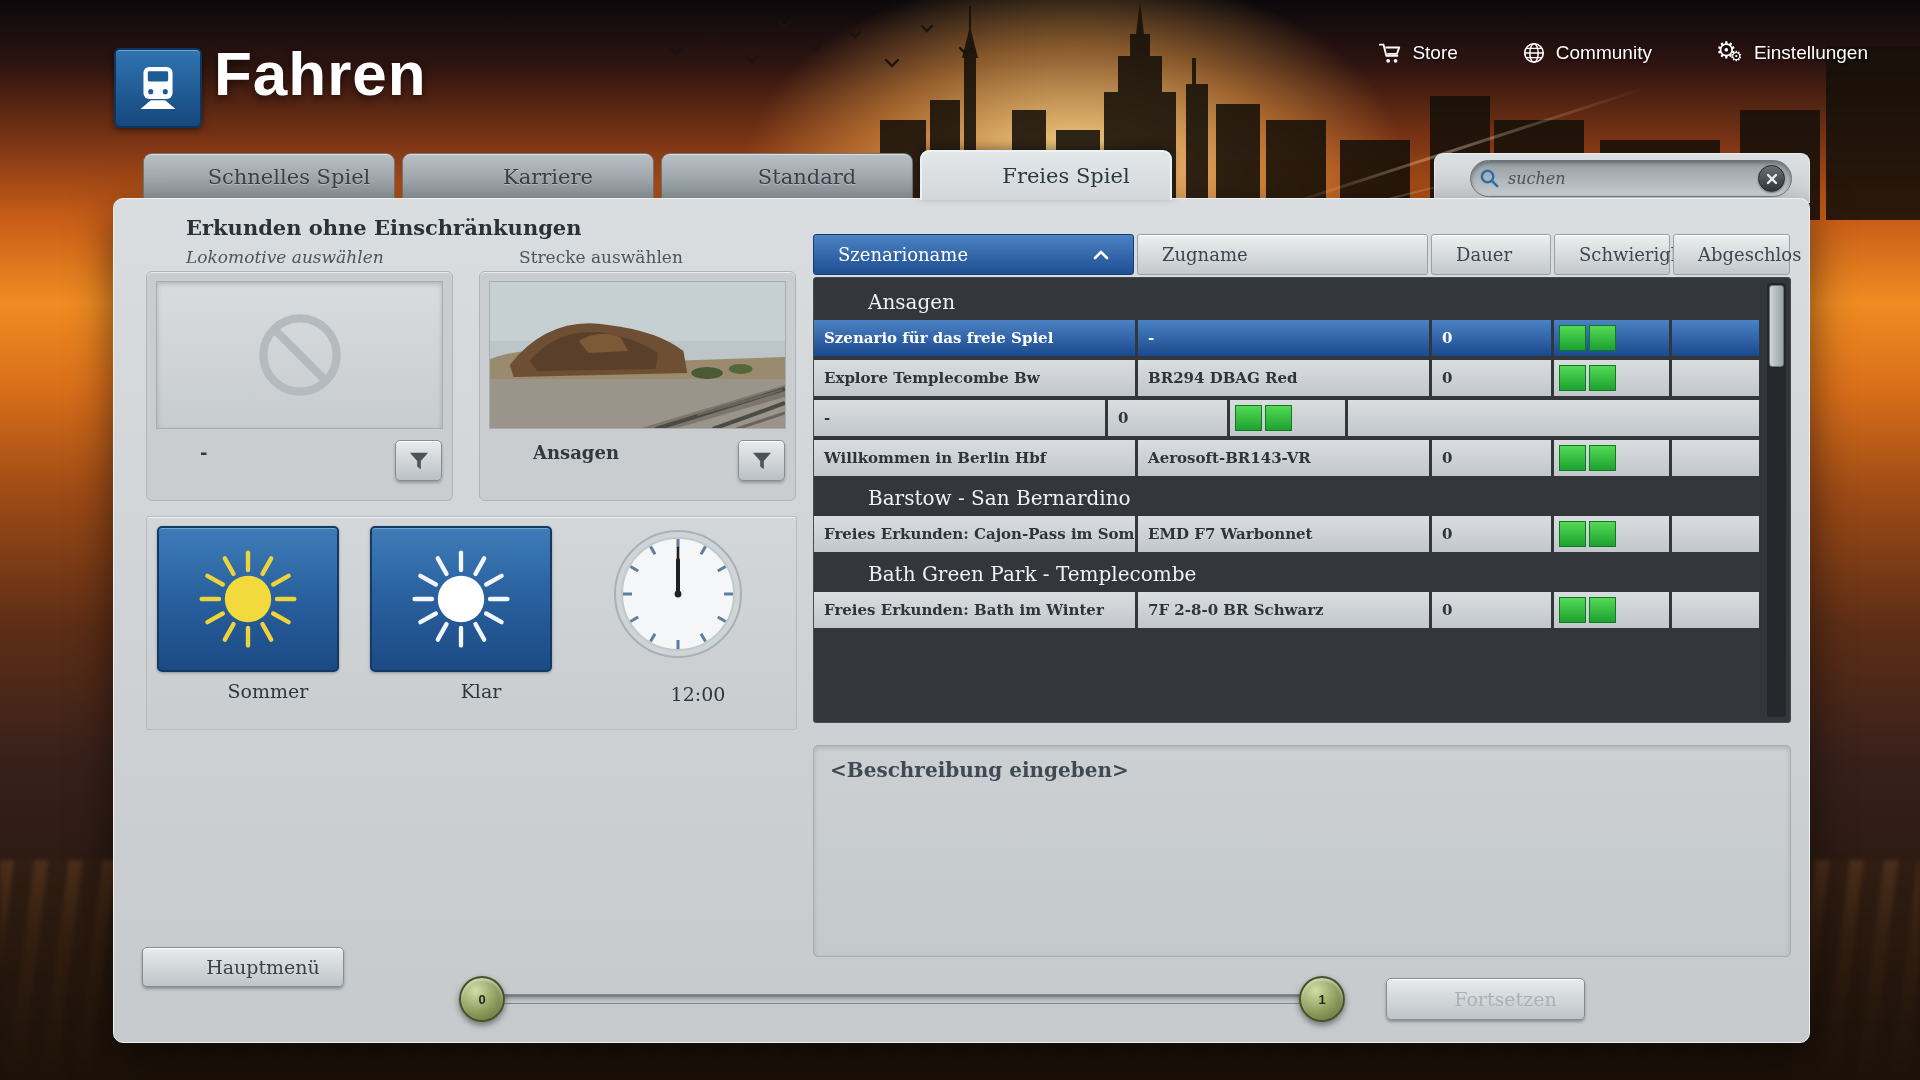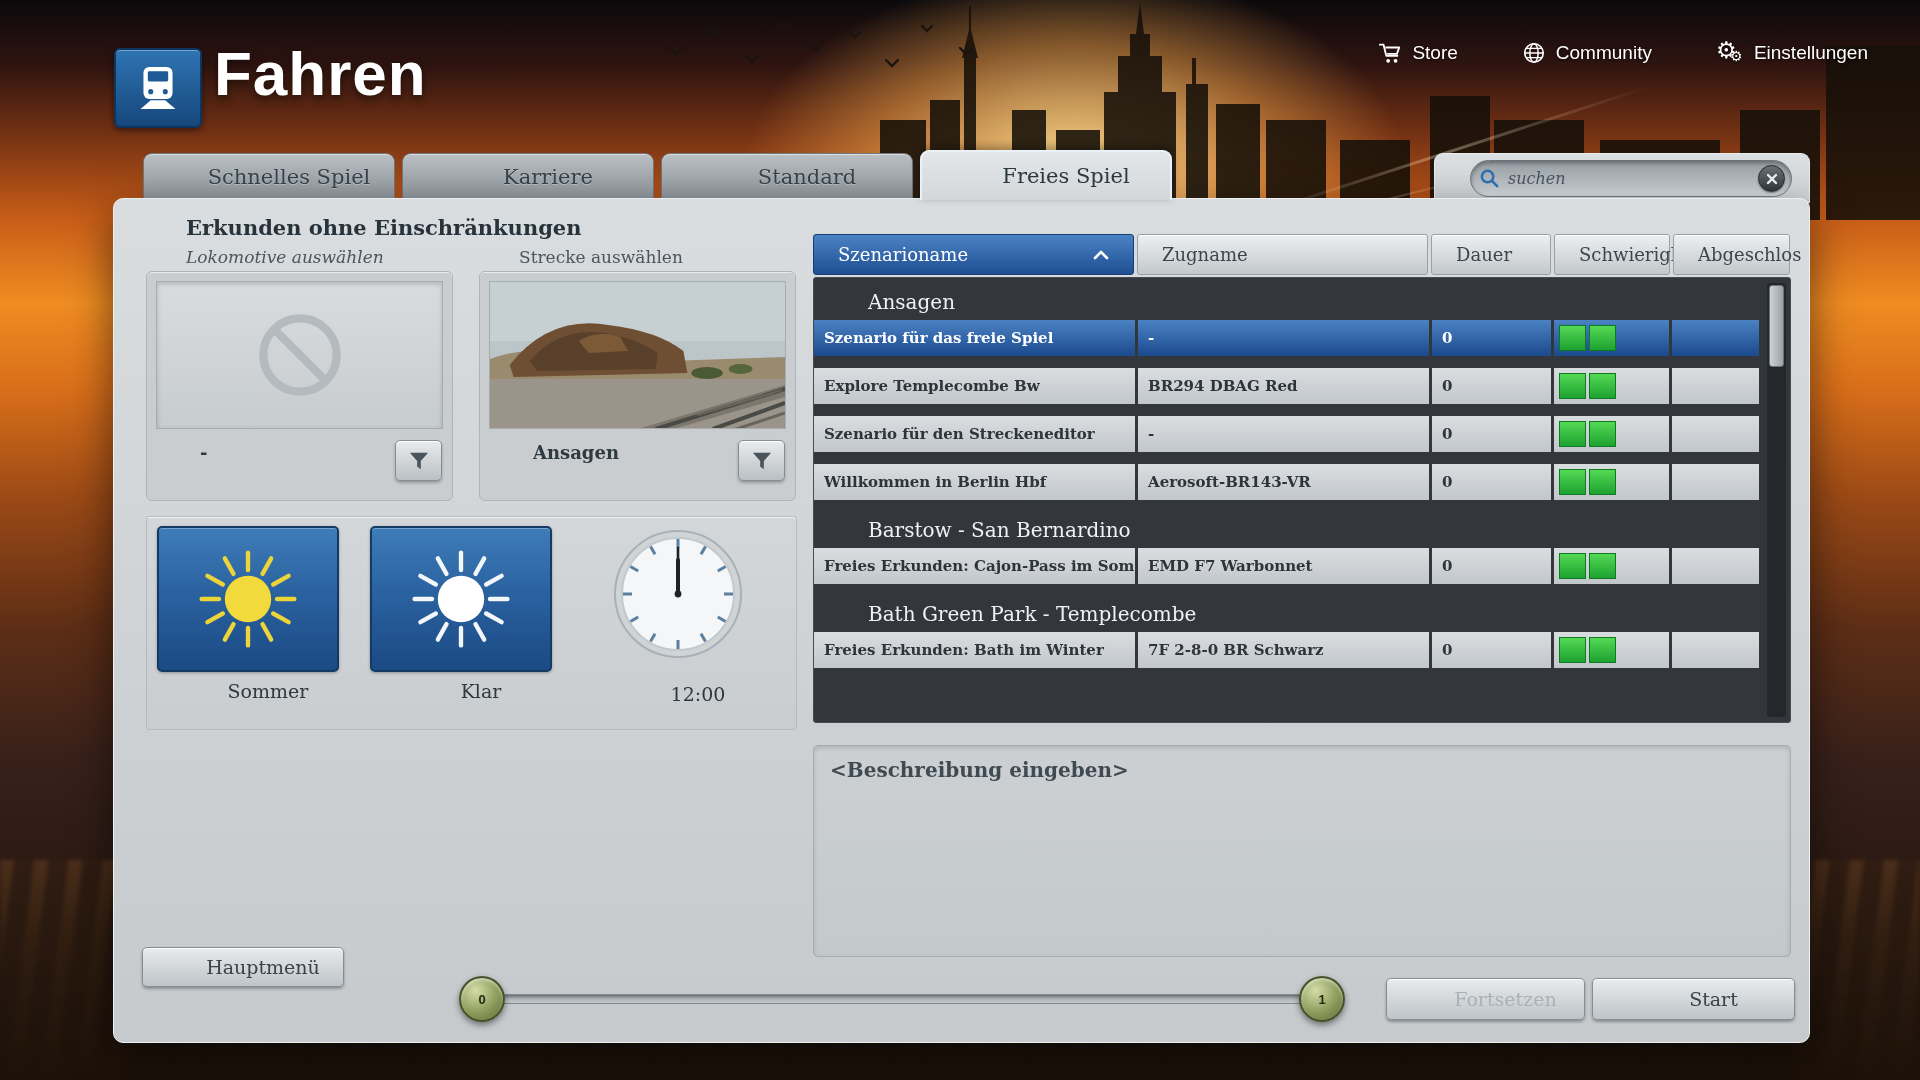--- a/index.html
+++ b/index.html
@@ -102,21 +102,21 @@
   .th-plain { background: linear-gradient(180deg, #edeff0, #c3c8cb); border: 1px solid #99a1a6; color: #3c464d;
     box-shadow: inset 0 1px 0 #fff; }
   .th-active { background: linear-gradient(180deg, #4b82c4, #1e4f92); border: 1px solid #143e78; color: #fff;
     justify-content: space-between; }
   .th1 { left: 699px; width: 321px; } .th2 { left: 1023px; width: 291px; } .th3 { left: 1317px; width: 120px; }
   .th4 { left: 1440px; width: 116px; } .th5 { left: 1559px; width: 117px; }
 
   .tbody { position: absolute; left: 699px; top: 78px; width: 978px; height: 446px; background: #33373b;
     border: 1px solid #454b50; border-radius: 3px; padding-top: 6px; overflow: hidden; }
   .tgroup { height: 36px; display: flex; align-items: center; padding-left: 54px; color: #eef2f5; font-size: 20px; }
-  .trow { width: 945px; height: 36px; display: flex; margin-bottom: 12px; cursor: pointer; }
+  .trow { width: 945px; height: 36px; display: flex; margin-bottom: 4px; cursor: pointer; }
   .tc { height: 36px; border-right: 3px solid #33373b; background: linear-gradient(180deg, #dadde0, #c2c7cb);
     display: flex; align-items: center; color: #2d353b; font-size: 15px; font-weight: bold; overflow: hidden; white-space: nowrap; }
   .c-scenario { width: 324px; padding-left: 10px; }
   .c-train { width: 294px; padding-left: 10px; }
   .c-dur { width: 122px; padding-left: 10px; }
   .c-diff { width: 118px; padding-left: 5px; gap: 3px; }
   .c-done { flex: 1; border-right: none; }
   .trow.selected .tc { background: linear-gradient(180deg, #4b82c4, #1b4a8e); color: #fff; }
   .dbar { width: 27px; height: 26px; background: linear-gradient(180deg, #54d854, #1da231);
     border: 1px solid #0e7a22; }
@@ -399,21 +399,20 @@
       <div class="tc c-scenario slab">Explore Templecombe Bw</div>
       <div class="tc c-train slab">BR294 DBAG Red</div>
       <div class="tc c-dur slab">0</div>
       <div class="tc c-diff">
           <span class="dbar"></span>
           <span class="dbar"></span>
         </div>
       <div class="tc c-done"></div>
     </div>
     <div class="trow">
-      <div class="tc c-scenario slab">Szenario für den Streckeneditor</div>
       <div class="tc c-train slab">-</div>
       <div class="tc c-dur slab">0</div>
       <div class="tc c-diff">
           <span class="dbar"></span>
           <span class="dbar"></span>
         </div>
       <div class="tc c-done"></div>
     </div>
     <div class="trow">
       <div class="tc c-scenario slab">Willkommen in Berlin Hbf</div>
@@ -455,14 +454,13 @@
     </div>
   </div>
 
   <div class="desc-box slab">&lt;Beschreibung eingeben&gt;</div>
 
   <div class="btn btn-mainmenu slab">Hauptmenü</div>
   <div class="slider-track"></div>
   <div class="knob knob-min">0</div>
   <div class="knob knob-max">1</div>
   <div class="btn btn-resume slab">Fortsetzen</div>
-  <div class="btn btn-start slab">Start</div>
 </div>
 
 </body></html>

